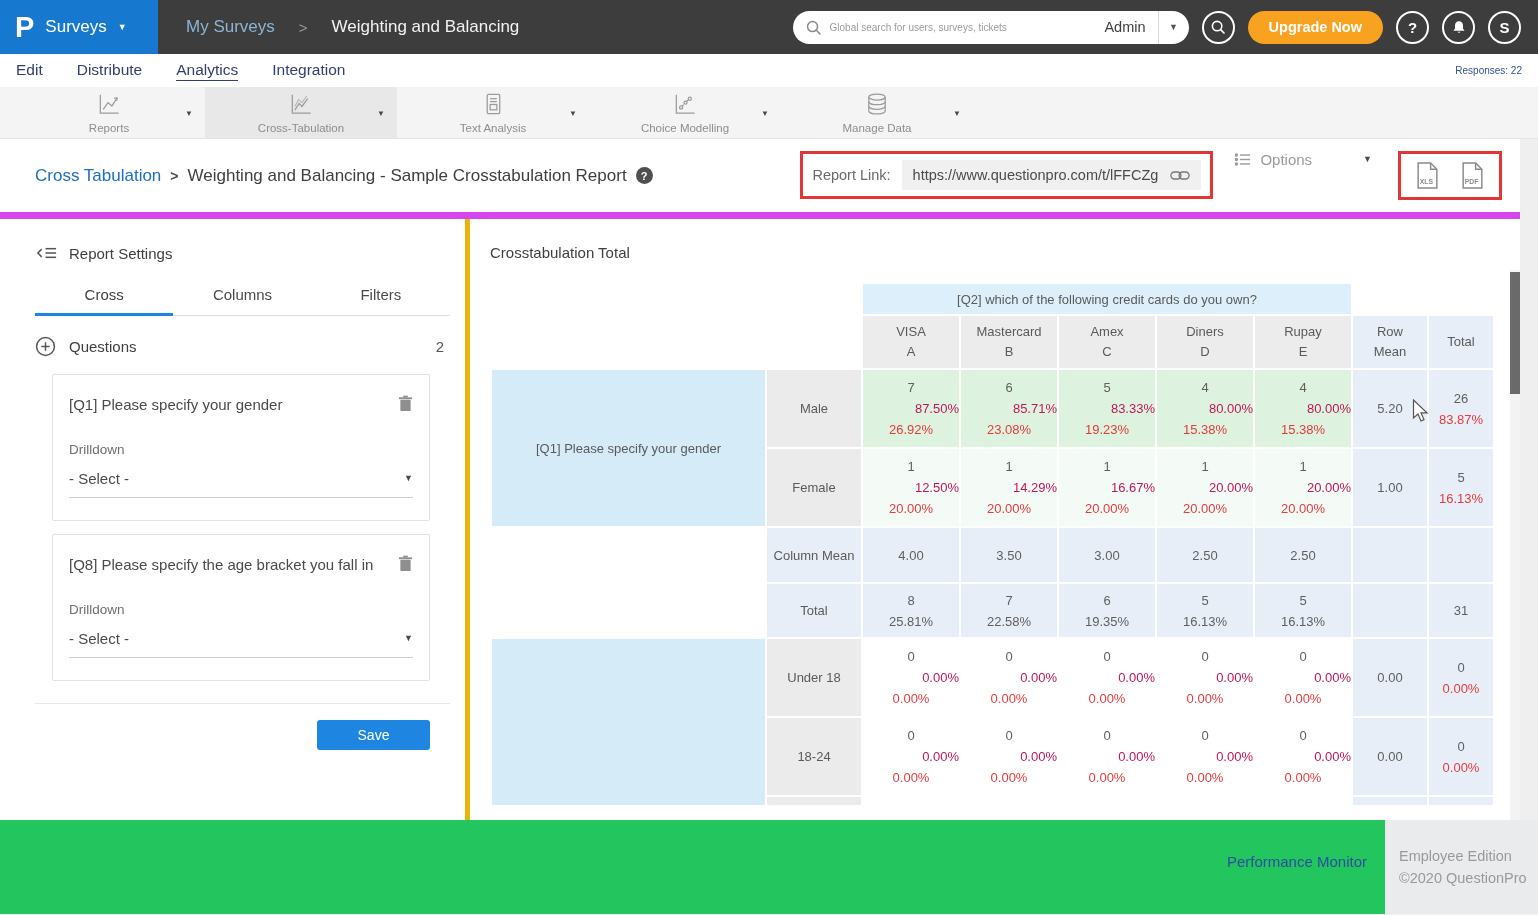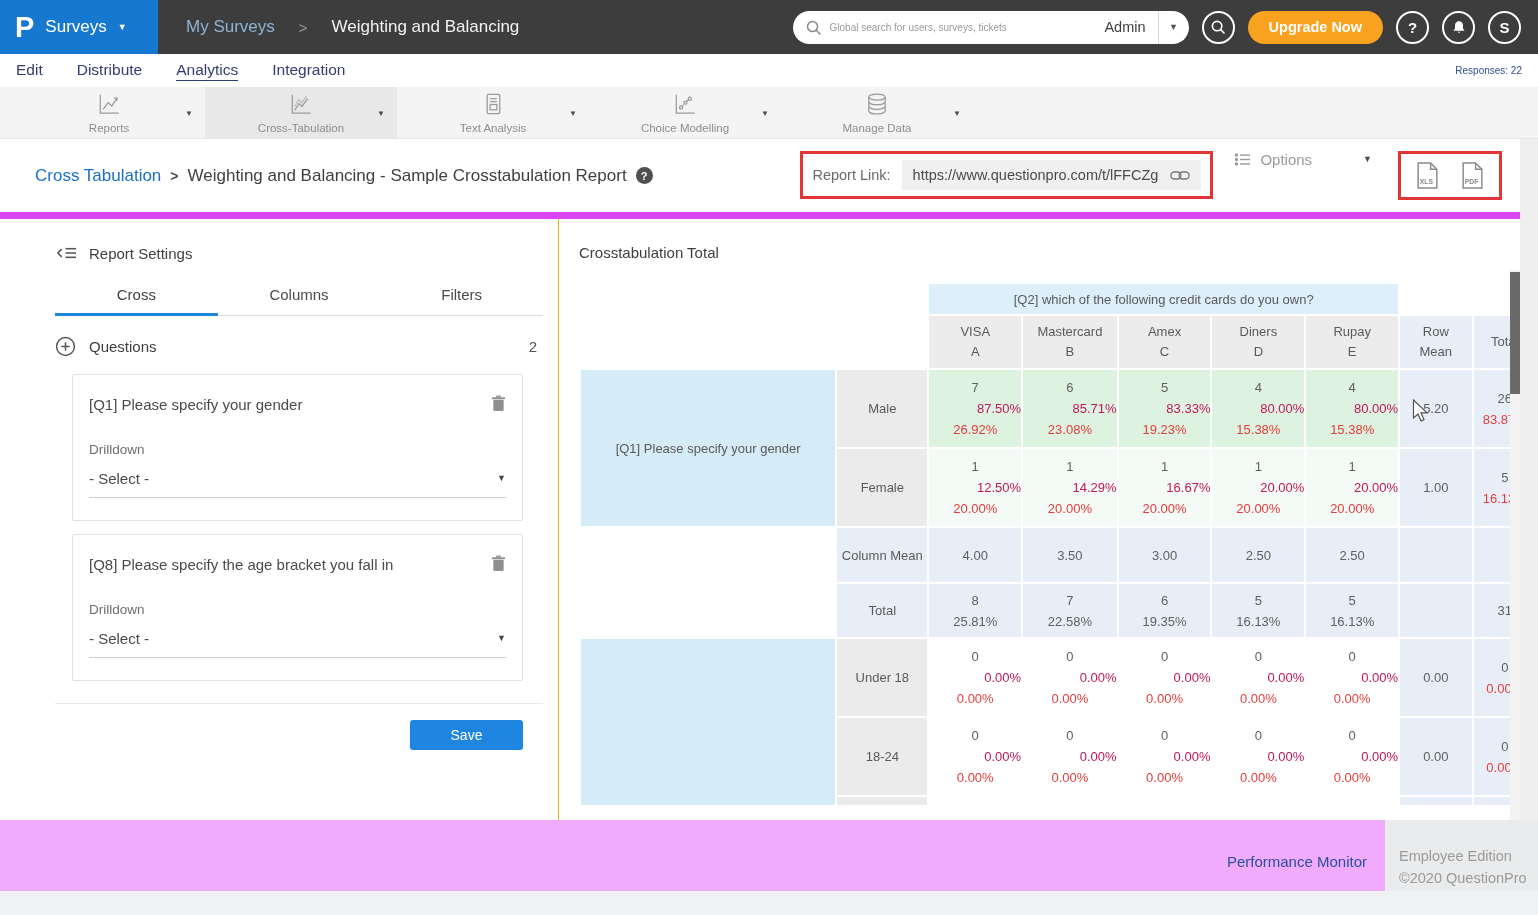--- a/index.html
+++ b/index.html
@@ -54,21 +54,21 @@
   .rh-right { margin-left:auto; display:flex; align-items:flex-start; }
   .report-link-box { border:3px solid #e23636; display:flex; align-items:center; padding:6px 9px; gap:11px; }
   .rl-label { font-size:14.5px; color:#6a6a6a; white-space:nowrap; }
   .url-field { background:#f0f0f0; padding:7px 11px; font-size:14.5px; color:#4a4a4a; display:flex; align-items:center; gap:12px; cursor:text; white-space:nowrap; }
   .options-btn { display:flex; align-items:center; gap:9px; color:#9b9b9b; font-size:15px; margin:0 26px 0 22px; cursor:pointer; }
   .options-btn .caret { color:#4a4a4a; margin-left:42px; }
   .export-box { border:3px solid #e23636; display:flex; align-items:center; gap:22px; padding:8px 15px; }
   .file-btn { cursor:pointer; display:flex; }
   
   .body-row { display:flex; height:601px; }
-  .settings-panel { width:539px; flex:none; border-right:1px solid #eab308; padding:25px 15px 0 35px;margin-left:20px; }
+  .settings-panel { width:470px; flex:none; border-right:5px solid #eab308; padding:25px 15px 0 35px; }
   .sp-header { display:flex; align-items:center; gap:11px; font-size:15px; color:#3f3f3f; cursor:pointer; }
   .sp-tabs { display:flex; margin-top:24px; border-bottom:1px solid #dcdcdc; }
   .sp-tab { flex:1; text-align:center; padding-bottom:10px; font-size:15px; color:#4a4a4a; cursor:pointer; border-bottom:3px solid transparent; margin-bottom:-1px; }
   .sp-tab.active { color:#3f3f3f; border-bottom-color:#1e86e0; }
   .sp-questions { display:flex; align-items:center; gap:13px; margin-top:20px; padding-right:6px; font-size:15px; color:#3f3f3f; }
   .sp-qcount { margin-left:auto; color:#555; }
   .q-card { border:1px solid #e2e2e2; border-radius:2px; margin:17px 20px 0 17px; padding:20px 16px 22px 16px; }
   .q-card + .q-card { margin-top:13px; }
   .q-title-row { display:flex; align-items:flex-start; font-size:15px; color:#4a4a4a; line-height:19px; }
   .trash-btn { margin-left:auto; cursor:pointer; flex:none; padding-left:10px; }
@@ -95,21 +95,21 @@
   .mean-cell, .total-cell, .sum-cell { background:#e8eef8; }
   .ln { line-height:21px; }
   .cnt { color:#5f5f5f; }
   .rp { color:#be185d;text-align:right; }
   .cp { color:#e23d3d; }
   .h77 td { height:77px; }
   .h54 td { height:54px; }
   .h53 td { height:53px; }
   .h8 td { height:8px; }
   
-  .footer { height:71px; position:relative; background:#f0abfc; }
+  .footer { height:94px; position:relative; background:#22c55e; }
   .perf-link { position:absolute; right:171px; top:33px; font-size:15px; color:#2d4f9e; cursor:pointer; text-decoration:none; }
   .edition-box { position:absolute; right:0; top:0; bottom:0; width:153px; background:#eaebec; padding:25px 0 0 14px; color:#9a9a9a; font-size:14.5px; line-height:22px; }
   
   .mouse-cursor { position:absolute; left:1412px; top:399px; z-index:50; pointer-events:none; }
 </style>
 </head>
 <body>
 
 <div class="topbar">
   <div class="logo-box">

